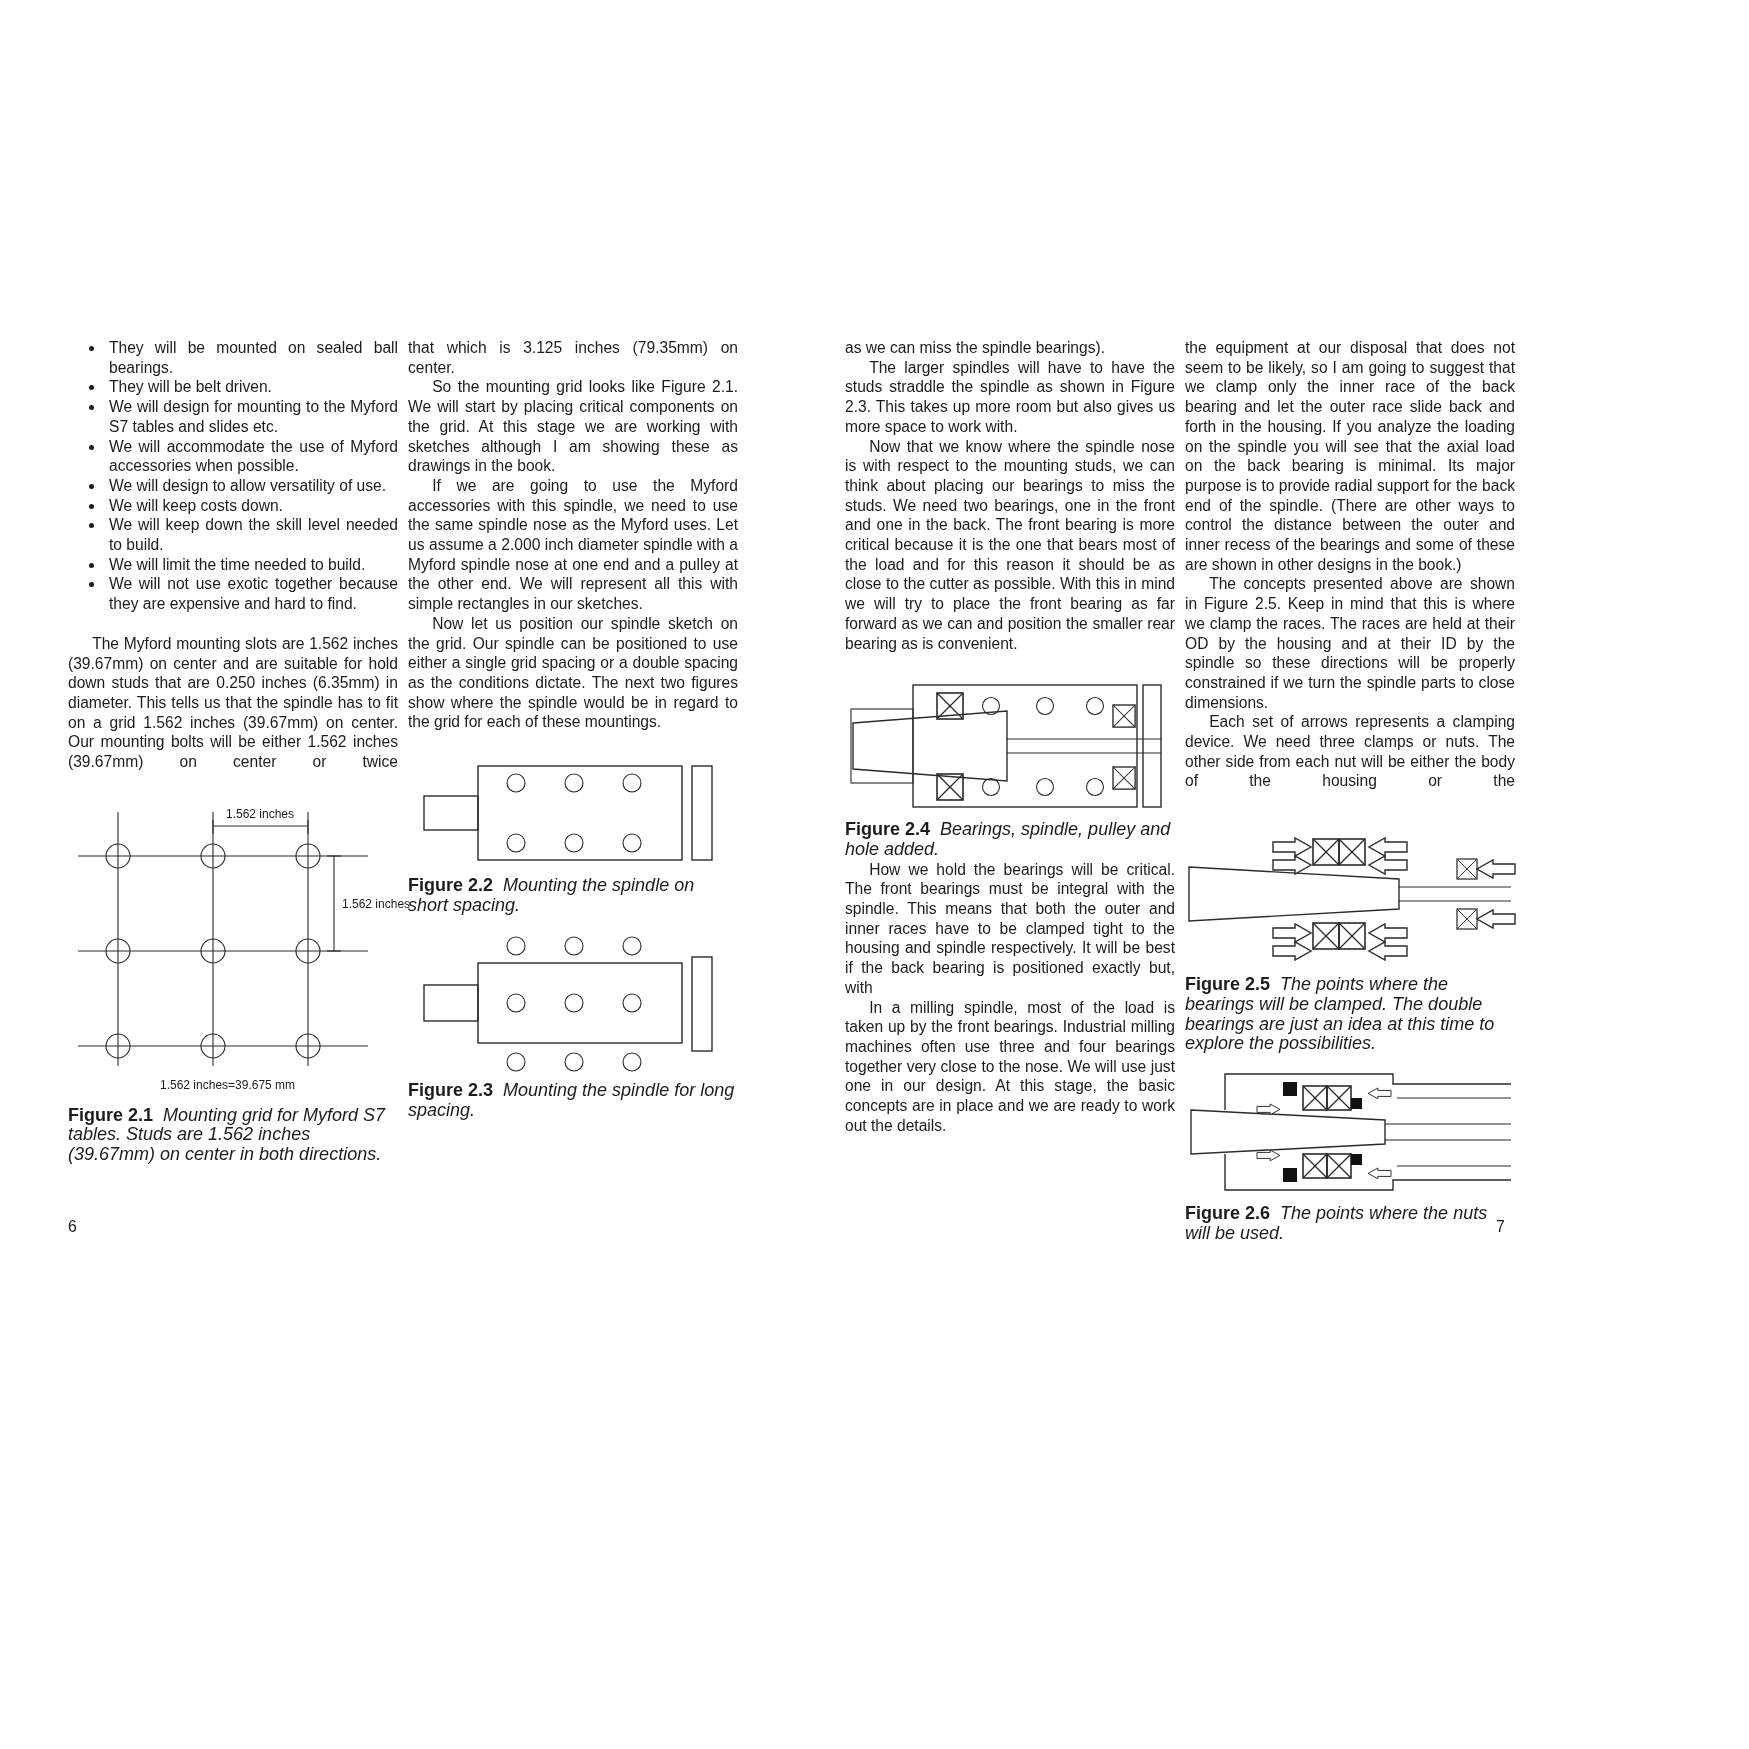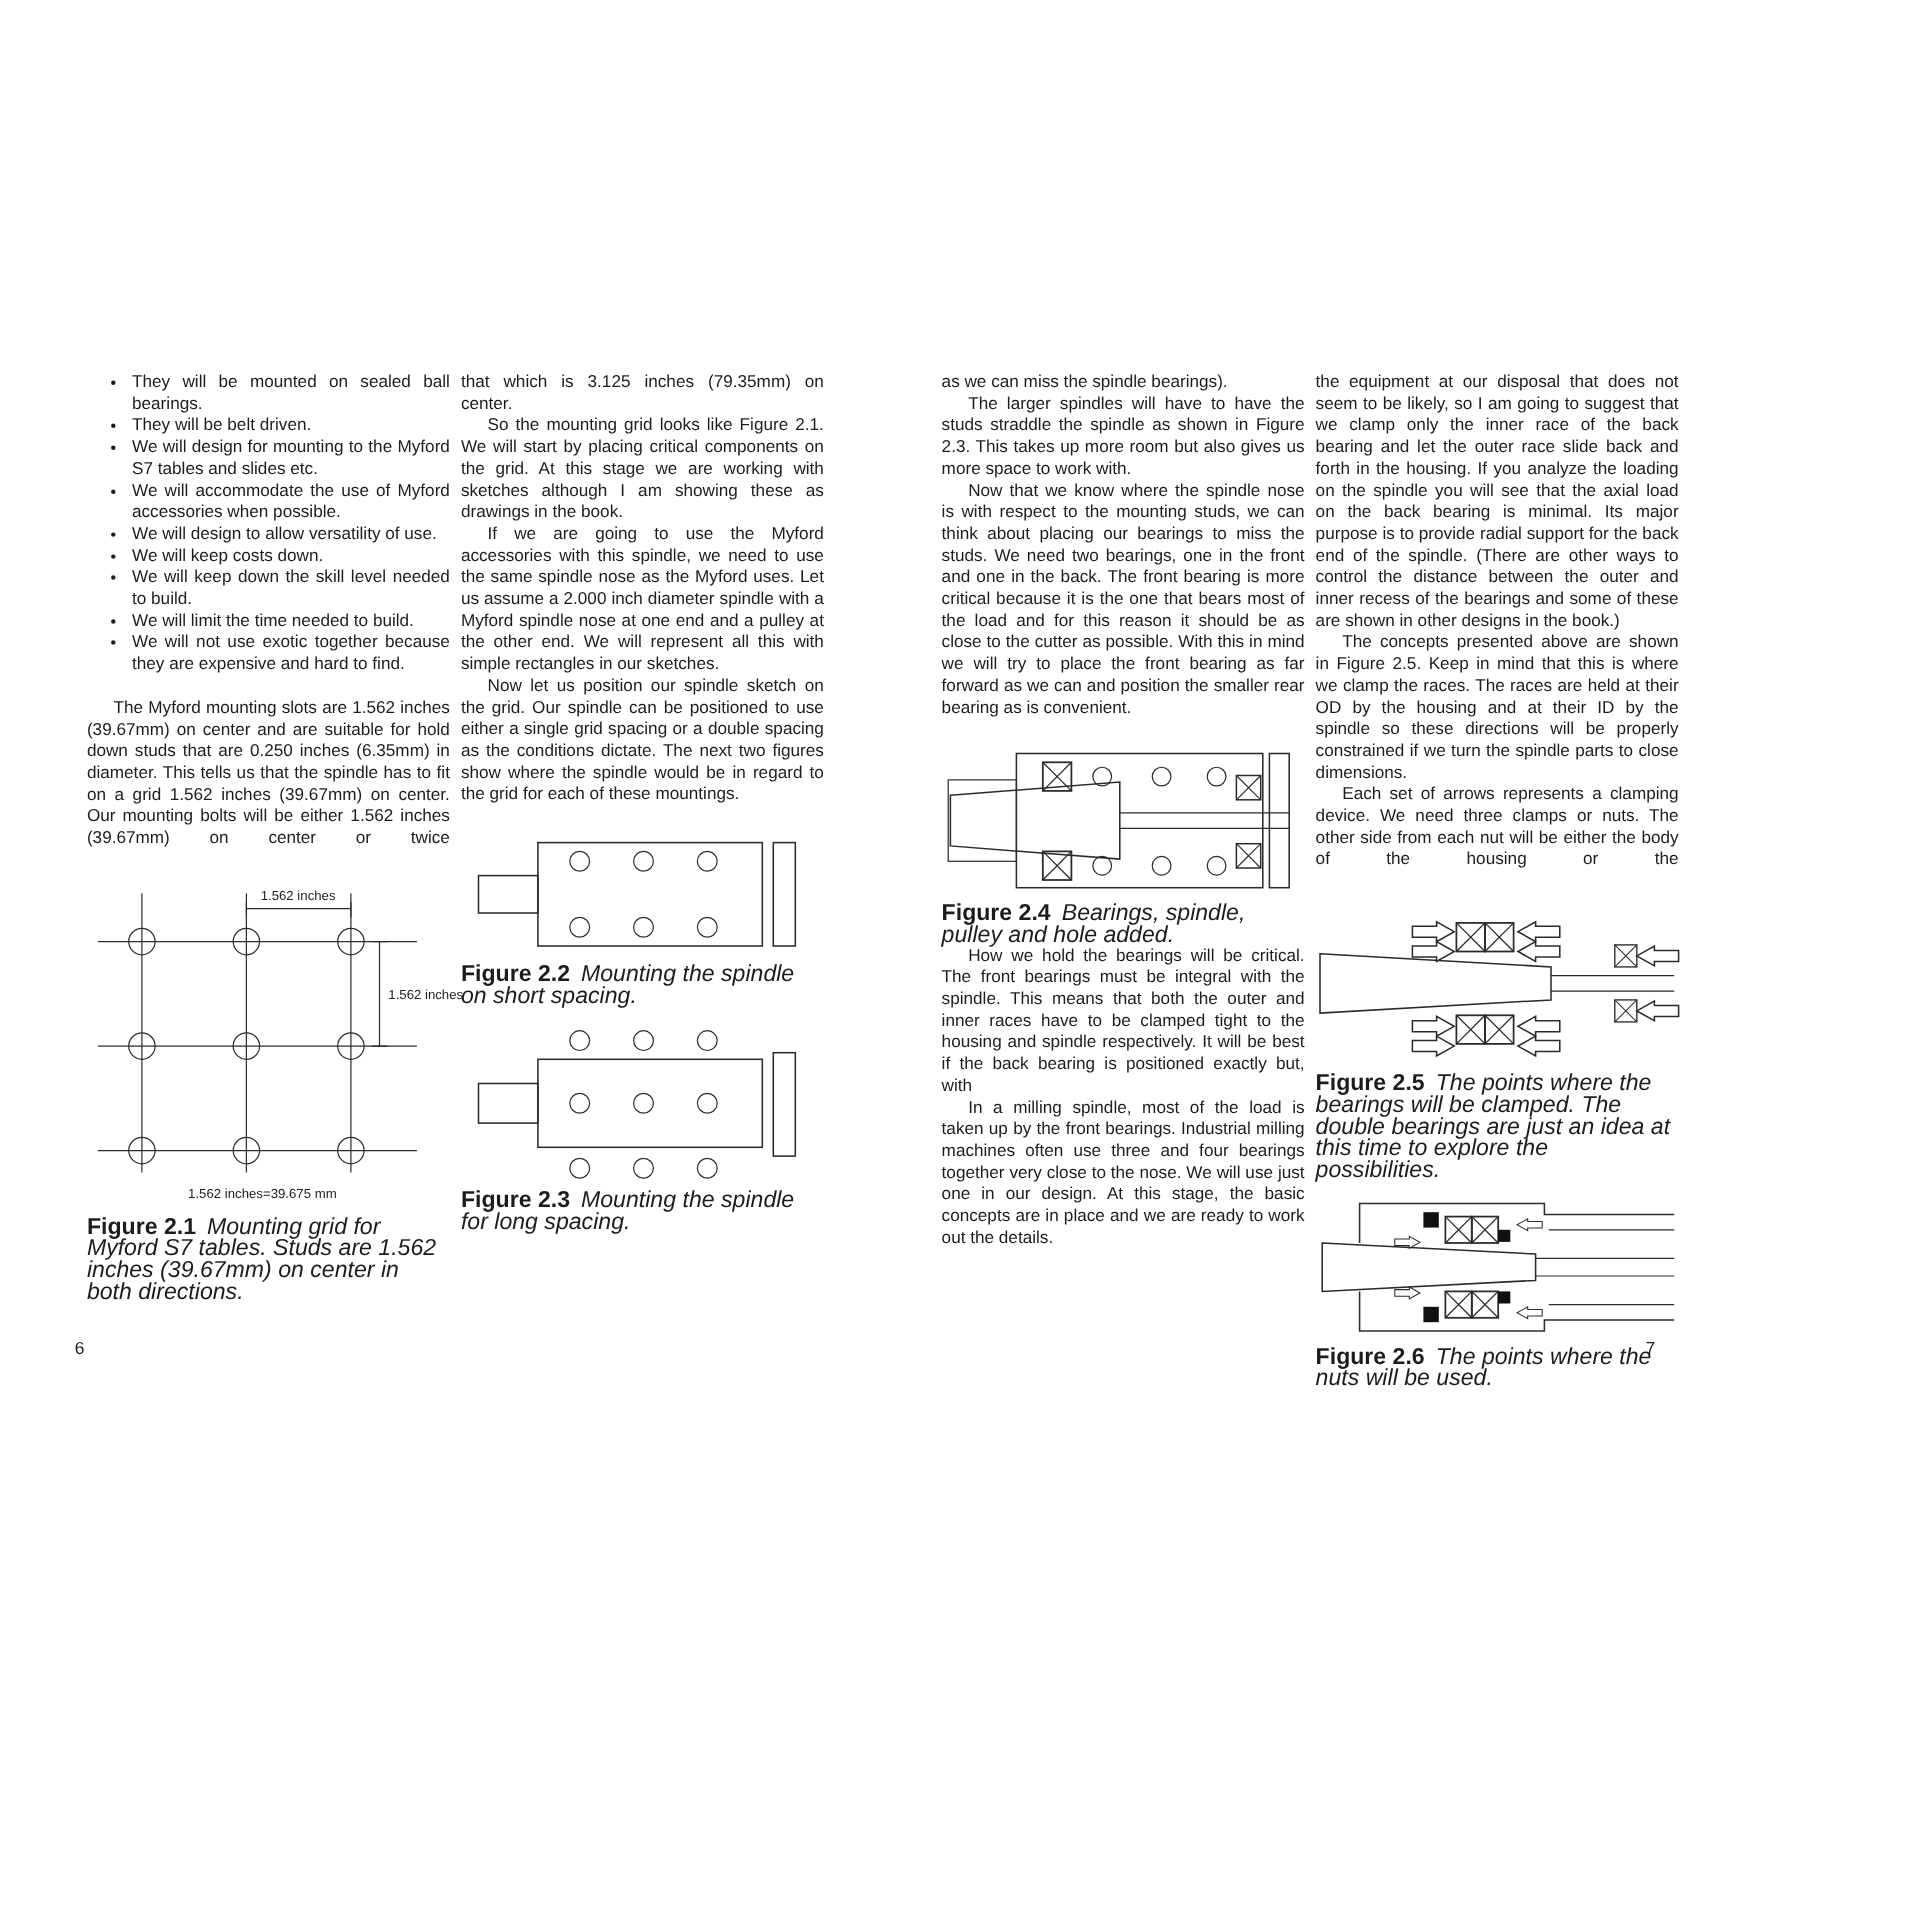--- a/index.html
+++ b/index.html
@@ -1,29 +1,29 @@
 <!DOCTYPE html>
 <html><head>
 <meta charset="utf-8">
 <style>
   html,body{margin:0;padding:0;}
   body{
     width:1749px;height:1749px;background:#ffffff;position:relative;
     font-family:"Liberation Sans", sans-serif;color:#1c1c1c;
     -webkit-font-smoothing:antialiased;
   }
-  .col{position:absolute;width:330px;font-size:15.6px;line-height:19.7px;text-align:justify;margin-left:11px;}
+  .col{position:absolute;width:330px;font-size:15.6px;line-height:19.7px;text-align:justify;}
   .col p{margin:0;}
   p.ind{text-indent:1.55em;}
   p.cont{text-align-last:justify;}
   ul.bullets{margin:0 0 20px 0;padding-left:37px;}
   ul.bullets li{padding-left:4px;margin:0;text-align:justify;}
   .fig{margin:26px 0 6px 0;}
   .fig svg{display:block;overflow:visible;}
-  .caption{text-align:left;margin:8px 0 26px 0;font-size:21px;line-height:19.7px;}
+  .caption{text-align:left;margin:8px 0 26px 0;font-size:18px;line-height:19.7px;}
   .caption b{font-weight:bold;margin-right:10px;}
   .caption i{font-style:italic;}
   .pagenum{position:absolute;font-size:15.8px;}
   
   .ln{stroke:#2b2b2b;stroke-width:1.4;fill:none;}
   .lnthin{stroke:#2b2b2b;stroke-width:1.1;fill:none;}
   .dimtxt{font-family:"Liberation Sans",sans-serif;font-size:12px;fill:#1c1c1c;}
   .blk{fill:#111;stroke:none;}
 </style>
 </head>

